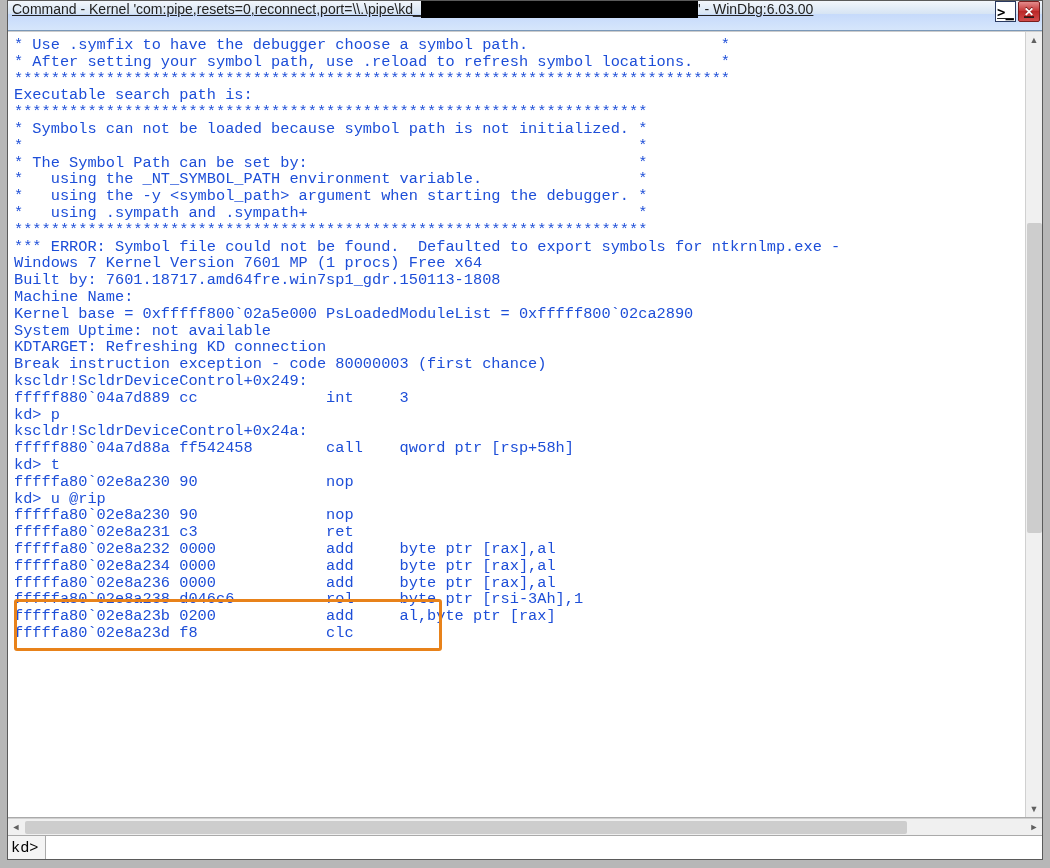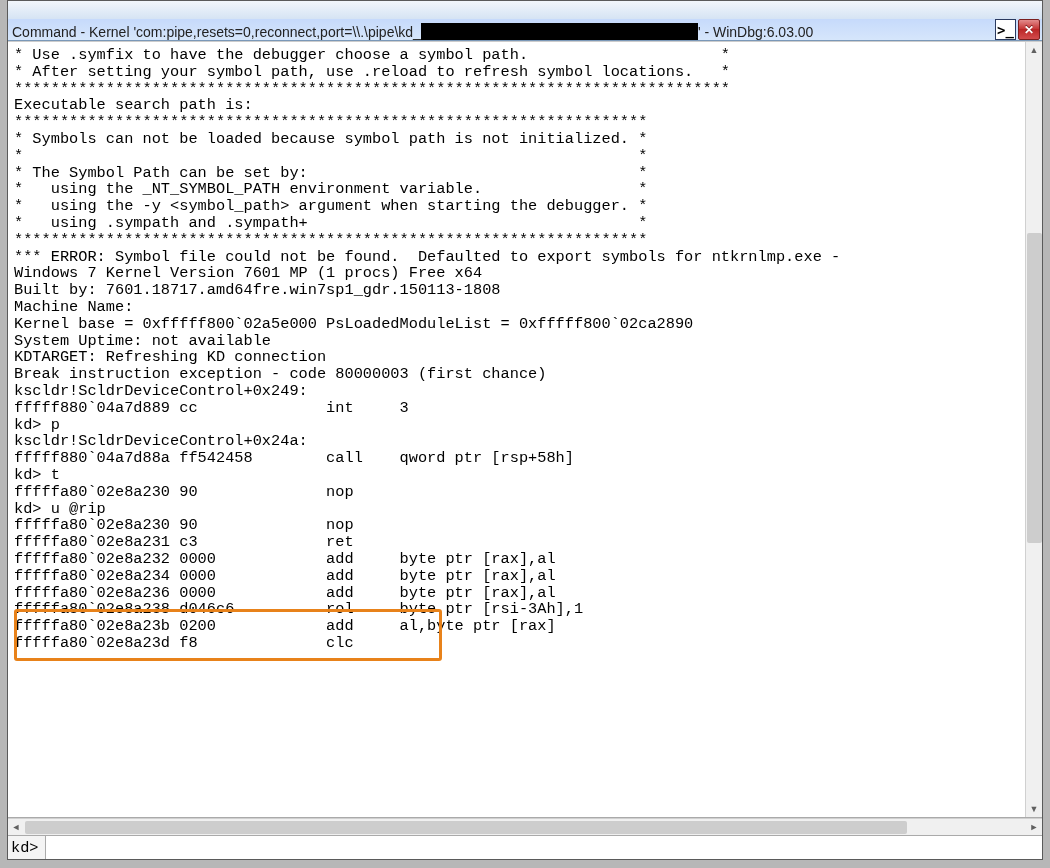--- a/index.html
+++ b/index.html
@@ -22,30 +22,31 @@
   .window {
     position: relative;
     width: 1036px;
     height: 860px;
     border: 1px solid #5a5a5a;
     background: #fff;
     display: flex;
     flex-direction: column;
   }
   .titlebar {
-    height: 40px;
+    height: 30px;
     background: linear-gradient(#f2f6fb,#d6e4f4 45%,#c6dafb 46%,#d6e6fb);
     border-bottom: 1px solid #7a98b8;
     display: flex;
-    align-items: flex-end;
+    align-items: flex-start;
     padding-left: 4px;
     font-size: 14px;
     color: #222;
     position: relative;
     white-space: nowrap;
+    text-decoration: underline;
   }
   .titlebar .redact {
     display: inline-block;
     width: 277px;
     height: 17px;
     background: #000;
     vertical-align: middle;
   }
   .titlebar-buttons {
     display: flex;
@@ -93,21 +94,21 @@
     border-top:1px solid #ccc;
     display:flex;
   }
   .output {
     flex:1;
     font-family: "Courier New", monospace;
     font-size: 15.3px;
     line-height: 16.8px;
     white-space: pre;
     padding: 5px 4px 2px 6px;
-    color:#000000;
+    color:#1d4ed8;
     overflow:hidden;
     position:relative;
   }
   .vscroll{
     width:17px;
     background:#f0f0f0;
     border-left:1px solid #d0d0d0;
     position:relative;
     display:flex;
     flex-direction:column;

